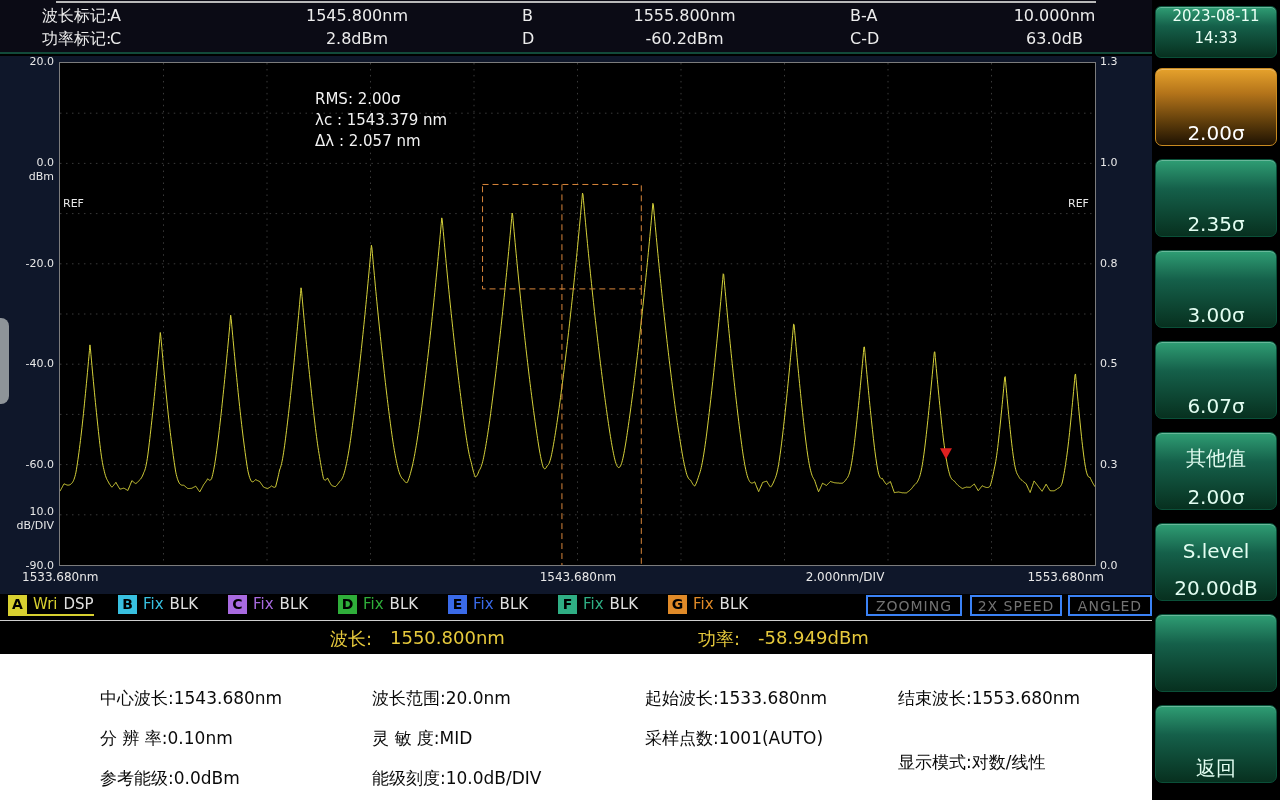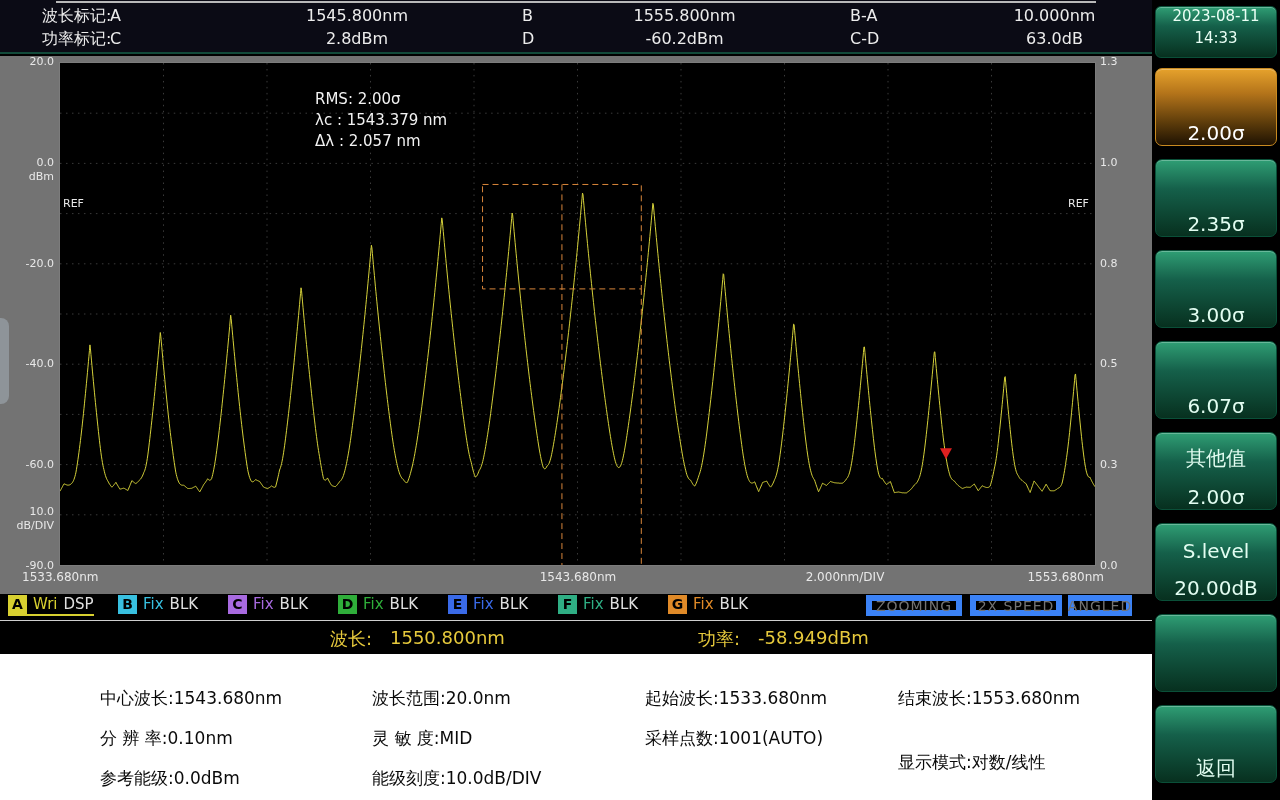--- a/index.html
+++ b/index.html
@@ -14,39 +14,39 @@
   .h-row{position:absolute;left:12px;width:100%;height:20px;}
   .h-row span{position:absolute;white-space:nowrap;}
   .hc1{left:30px;} .hc2{left:98px;}
   .hc3{left:260px;width:170px;text-align:center;}
   .hc4{left:510px;}
   .hc5{left:590px;width:165px;text-align:center;}
   .hc6{left:838px;}
   .hc7{left:960px;width:165px;text-align:center;}
 
   
-  #chart-area{position:absolute;left:0;top:56px;width:1152px;height:538px;background:#737373;color:#ddd;}
+  #chart-area{position:absolute;left:0;top:56px;width:1152px;height:538px;background:#0f172a;color:#ddd;}
   #plot-frame{position:absolute;left:59px;top:6px;width:1037px;height:504px;border:1px solid #7c7c7c;background:#000;}
   #plot-svg{position:absolute;left:0;top:0;width:100%;height:100%;}
   .ylab{position:absolute;width:54px;text-align:right;font-size:11px;color:#e8e8e8;}
   .yrlab{position:absolute;left:1100px;width:46px;text-align:left;font-size:11px;color:#e8e8e8;}
   .reflab{position:absolute;font-size:11px;color:#e8e8e8;margin-top:44px;}
   .xlab{position:absolute;top:514px;font-size:12px;color:#e8e8e8;white-space:nowrap;}
   #annotation{position:absolute;left:315px;top:33px;font-size:15px;color:#f2f2f2;line-height:21px;}
 
   
   #trace-row{position:absolute;left:0;top:594px;width:1152px;height:24px;}
   .trace-chip{position:absolute;top:0;height:22px;display:flex;align-items:center;gap:6px;
     border-bottom:2px solid transparent;cursor:default;}
   .trace-chip.active{border-bottom:2px solid #d8d030;}
   .chip-letter{width:19px;height:19px;display:flex;align-items:center;justify-content:center;
     color:#000;font-weight:bold;font-size:14px;}
   .chip-mode{font-size:15px;}
   .chip-type{font-size:15px;color:#e0e0e0;}
-  .flag-box{position:absolute;top:1px;height:21px;border:6px solid #3b82f6;color:#737373;
+  .flag-box{position:absolute;top:1px;height:21px;border:2px solid #3b82f6;color:#737373;
     font-size:14px;display:flex;align-items:center;justify-content:center;letter-spacing:1px;}
 
   
   #sep-line{position:absolute;left:0;top:620px;width:1152px;height:1px;background:#cfcfcf;}
   #marker-bar{position:absolute;left:0;top:621px;width:1152px;height:33px;background:#000;
     color:#e6c93c;font-size:18px;}
   #marker-bar span{position:absolute;top:6px;white-space:nowrap;}
 
   
   #bottom-panel{position:absolute;left:0;top:654px;width:1152px;height:146px;background:#ffffff;
@@ -194,21 +194,21 @@
       <span class="chip-type">BLK</span>
     </div>
     <div class="trace-chip" style="left:668px;">
       <span class="chip-letter" style="background: rgb(224, 138, 40);">G</span>
       <span class="chip-mode" style="color: rgb(224, 138, 40);">Fix</span>
       <span class="chip-type">BLK</span>
     </div>
 
     <div class="flag-box" style="left:866px;width:96px;">ZOOMING</div>
     <div class="flag-box" style="left:970px;width:92px;">2X SPEED</div>
-    <div class="flag-box" style="left:1068px;width:64px;">ANGLED</div>
+    <div class="flag-box" style="left:1068px;width:84px;">ANGLED</div>
   </div>
 
   <div id="sep-line"></div>
 
   <div id="marker-bar">
     <span style="left:330px;">波长:</span>
     <span style="left:390px;">1550.800nm</span>
     <span style="left:698px;">功率:</span>
     <span style="left:758px;">-58.949dBm</span>
   </div>

